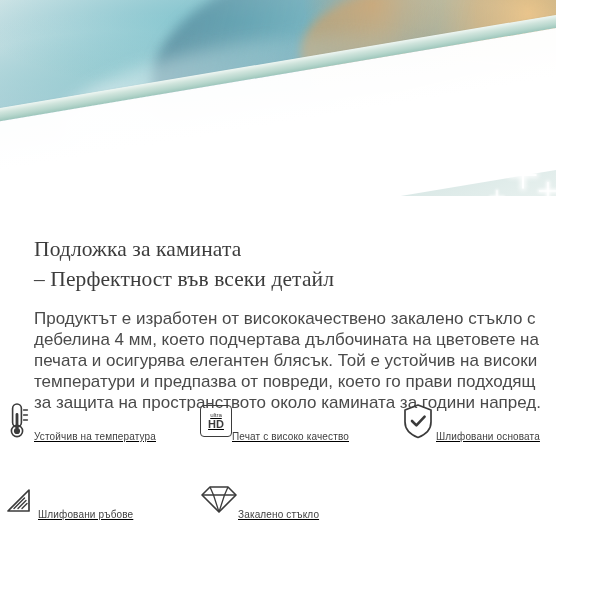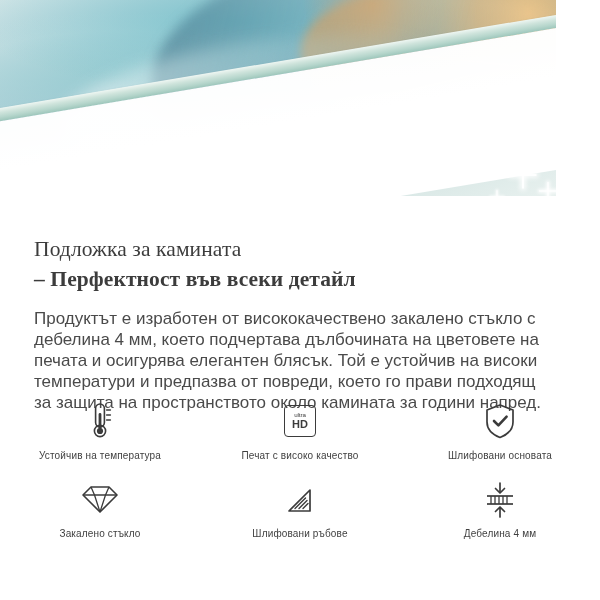--- a/index.html
+++ b/index.html
@@ -137,21 +137,21 @@
   .headline {
     margin: 0;
     padding: 12px 34px 0 34px;
     font-family: "Liberation Serif", serif;
     font-size: 21.5px;
     line-height: 30px;
     color: #3c3c3c;
     font-weight: normal;
     letter-spacing: 0.1px;
   }
-  .headline .line2 { display: block; font-weight: bold; }
+  .headline .line2 { display: block; }
   .body-copy {
     margin: 0;
     padding: 14px 52px 0 34px;
     font-size: 17px;
     line-height: 21px;
     color: #4a4a4a;
   }
 
   
   .features {
@@ -159,23 +159,24 @@
     left: 0;
     top: 400px;
     width: 600px;
     display: grid;
     grid-template-columns: repeat(3, 1fr);
     grid-template-rows: 78px 78px;
     align-items: start;
   }
   .feature {
     display: flex;
-    flex-direction: column;
-    align-items: center;
+    flex-direction: row;
+    align-items: flex-end;
     justify-content: flex-start;
+    text-decoration: underline;
   }
   .feature .ic {
     height: 42px;
     display: flex;
     align-items: center;
     justify-content: center;
   }
   .feature .cap {
     margin-top: 8px;
     font-size: 10px;
@@ -262,54 +263,36 @@
           <path d="M18 4 L31 9 V21 C31 29 24.5 34 18 36.5 C11.5 34 5 29 5 21 V9 Z" stroke="#3b3b3b" stroke-width="1.7" stroke-linejoin="round"></path>
           <path d="M12 20 L16.4 24.4 L24.6 15.6" stroke="#3b3b3b" stroke-width="2.6" stroke-linecap="round" stroke-linejoin="round"></path>
         </svg>
       </div>
       <div class="cap">Шлифовани основата</div>
     </div>
 
     <div class="feature">
       <div class="ic">
         <svg width="38" height="34" viewBox="0 0 38 34" fill="none">
+          <path d="M8 29 L29 29 L29 8 Z" stroke="#3b3b3b" stroke-width="1.7" stroke-linejoin="round"></path>
+          <line x1="14" y1="26.5" x2="24.5" y2="16" stroke="#3b3b3b" stroke-width="1.4" stroke-linecap="round"></line>
+          <line x1="18" y1="26.5" x2="26" y2="18.5" stroke="#3b3b3b" stroke-width="1.4" stroke-linecap="round"></line>
+          <line x1="22" y1="26.5" x2="27" y2="21.5" stroke="#3b3b3b" stroke-width="1.4" stroke-linecap="round"></line>
+        </svg>
+      </div>
+      <div class="cap">Шлифовани ръбове</div>
+    </div>
+
+    <div class="feature">
+      <div class="ic">
+        <svg width="38" height="34" viewBox="0 0 38 34" fill="none">
           <path d="M10 5 H28 L36 13 L19 30 L2 13 Z" stroke="#3b3b3b" stroke-width="1.6" stroke-linejoin="round"></path>
           <path d="M2 13 H36" stroke="#3b3b3b" stroke-width="1.3"></path>
           <path d="M10 5 L13.5 13 L19 30" stroke="#3b3b3b" stroke-width="1.3" stroke-linejoin="round"></path>
           <path d="M28 5 L24.5 13 L19 30" stroke="#3b3b3b" stroke-width="1.3" stroke-linejoin="round"></path>
         </svg>
       </div>
       <div class="cap">Закалено стъкло</div>
     </div>
 
-    <div class="feature">
-      <div class="ic">
-        <svg width="38" height="34" viewBox="0 0 38 34" fill="none">
-          <path d="M8 29 L29 29 L29 8 Z" stroke="#3b3b3b" stroke-width="1.7" stroke-linejoin="round"></path>
-          <line x1="14" y1="26.5" x2="24.5" y2="16" stroke="#3b3b3b" stroke-width="1.4" stroke-linecap="round"></line>
-          <line x1="18" y1="26.5" x2="26" y2="18.5" stroke="#3b3b3b" stroke-width="1.4" stroke-linecap="round"></line>
-          <line x1="22" y1="26.5" x2="27" y2="21.5" stroke="#3b3b3b" stroke-width="1.4" stroke-linecap="round"></line>
-        </svg>
-      </div>
-      <div class="cap">Шлифовани ръбове</div>
-    </div>
-
-    <div class="feature">
-      <div class="ic">
-        <svg width="38" height="40" viewBox="0 0 38 40" fill="none">
-          <line x1="19" y1="4" x2="19" y2="12.5" stroke="#3b3b3b" stroke-width="1.7" stroke-linecap="round"></line>
-          <path d="M14.5 9.5 L19 14 L23.5 9.5" stroke="#3b3b3b" stroke-width="1.7" stroke-linecap="round" stroke-linejoin="round"></path>
-          <line x1="6" y1="17" x2="32" y2="17" stroke="#3b3b3b" stroke-width="1.7"></line>
-          <line x1="6" y1="25" x2="32" y2="25" stroke="#3b3b3b" stroke-width="1.7"></line>
-          <line x1="10" y1="17" x2="10" y2="25" stroke="#3b3b3b" stroke-width="1.3"></line>
-          <line x1="14" y1="17" x2="14" y2="25" stroke="#3b3b3b" stroke-width="1.3"></line>
-          <line x1="18" y1="17" x2="18" y2="25" stroke="#3b3b3b" stroke-width="1.3"></line>
-          <line x1="22" y1="17" x2="22" y2="25" stroke="#3b3b3b" stroke-width="1.3"></line>
-          <line x1="26" y1="17" x2="26" y2="25" stroke="#3b3b3b" stroke-width="1.3"></line>
-          <line x1="19" y1="38" x2="19" y2="29.5" stroke="#3b3b3b" stroke-width="1.7" stroke-linecap="round"></line>
-          <path d="M14.5 32.5 L19 28 L23.5 32.5" stroke="#3b3b3b" stroke-width="1.7" stroke-linecap="round" stroke-linejoin="round"></path>
-        </svg>
-      </div>
-      <div class="cap">Дебелина 4 мм</div>
-    </div>
 
   </div>
 </div>
 
 </body></html>

